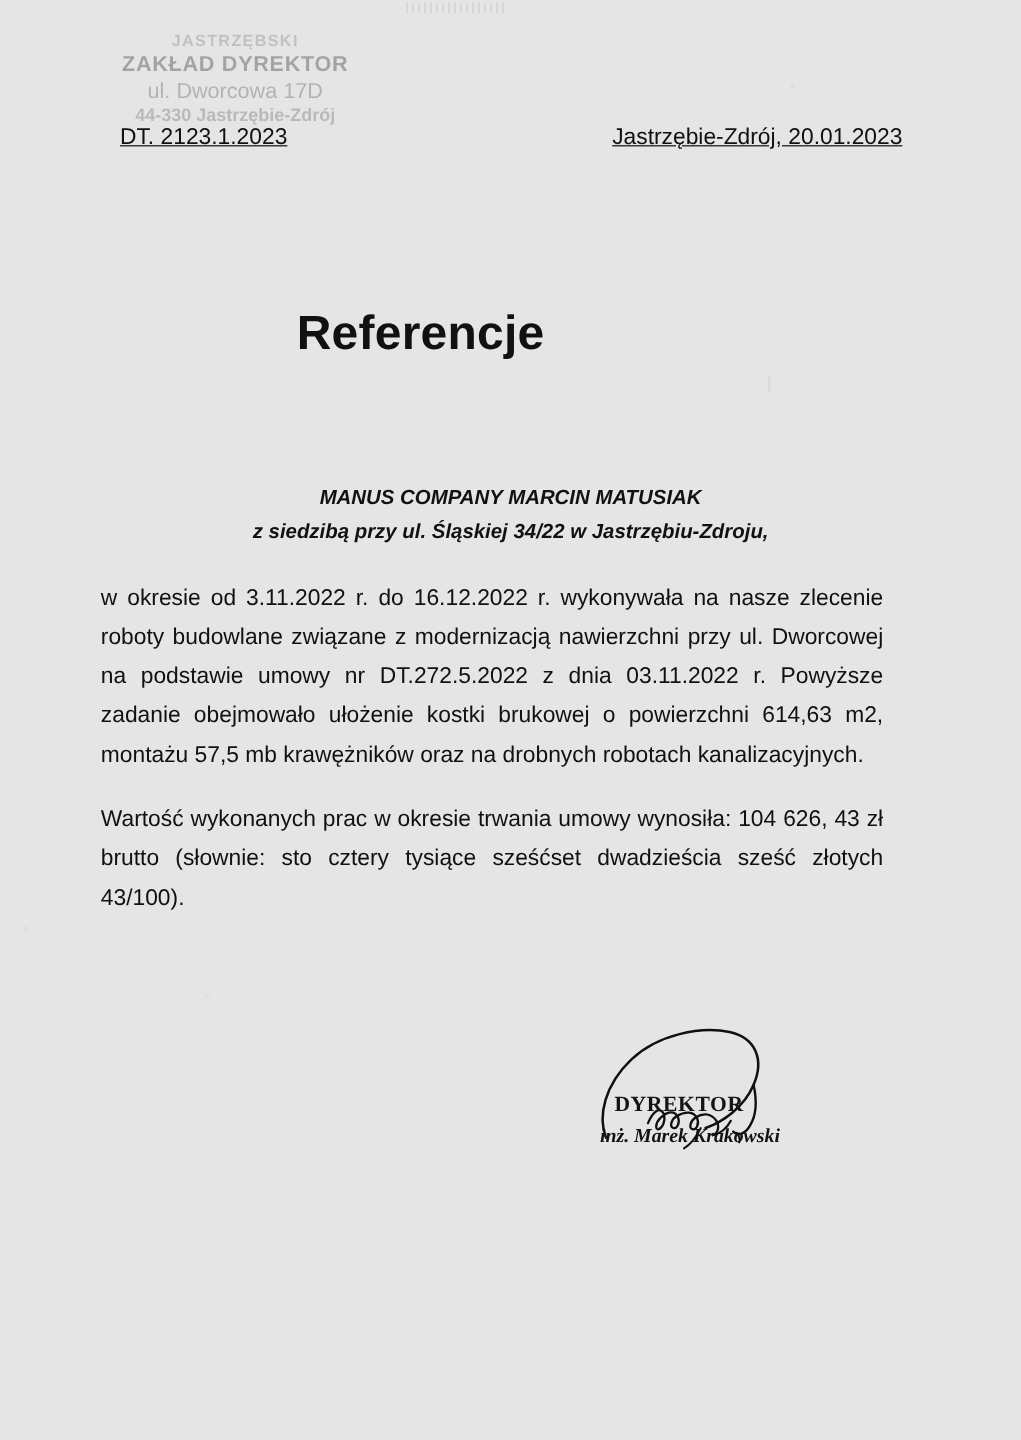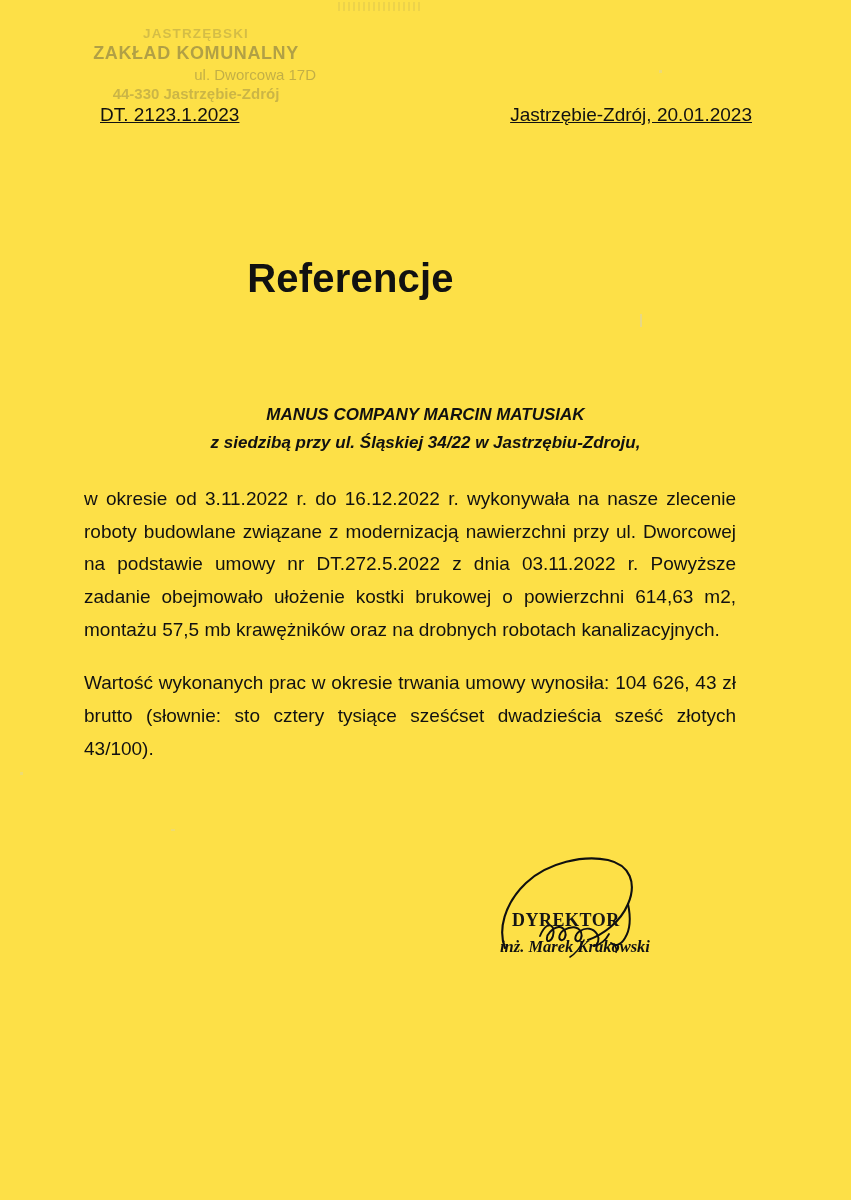--- a/index.html
+++ b/index.html
@@ -9,21 +9,21 @@
     background: #ffffff;
   }
   body {
     font-family: "Liberation Sans", sans-serif;
     color: #111111;
   }
   .page {
     position: relative;
     width: 851px;
     height: 1200px;
-    background: #fde047;
+    background: #e5e5e5;
     overflow: hidden;
     margin: 0 auto;
   }
 
   
   .scan-speck {
     position: absolute;
     background: #cfcfcf;
     opacity: .55;
   }
@@ -59,24 +59,23 @@
     font-weight: 700;
   }
   .stamp .s-line2 {
     font-size: 18px;
     font-weight: 700;
     letter-spacing: .6px;
     opacity: .78;
     margin-top: 1px;
   }
   .stamp .s-line3 {
-    font-size: 15px;
+    font-size: 18px;
     opacity: .60;
     margin-top: 2px;
-    text-align: right;
   }
   .stamp .s-line4 {
     font-size: 15px;
     font-weight: 700;
     opacity: .52;
     margin-top: 1px;
   }
 
   
   .meta-row {
@@ -182,21 +181,21 @@
 </style>
 </head>
 <body>
 
 <div class="page">
 
   <div class="top-smudge"></div>
 
   <div class="stamp">
     <div class="s-line1">JASTRZĘBSKI</div>
-    <div class="s-line2">ZAKŁAD KOMUNALNY</div>
+    <div class="s-line2">ZAKŁAD DYREKTOR</div>
     <div class="s-line3">ul. Dworcowa 17D</div>
     <div class="s-line4">44-330 Jastrzębie-Zdrój</div>
   </div>
 
   <div class="meta-row">
     <span class="ref-no">DT. 2123.1.2023</span>
     <span class="place-date">Jastrzębie-Zdrój, 20.01.2023</span>
   </div>
 
   <div class="doc-title">Referencje</div>

